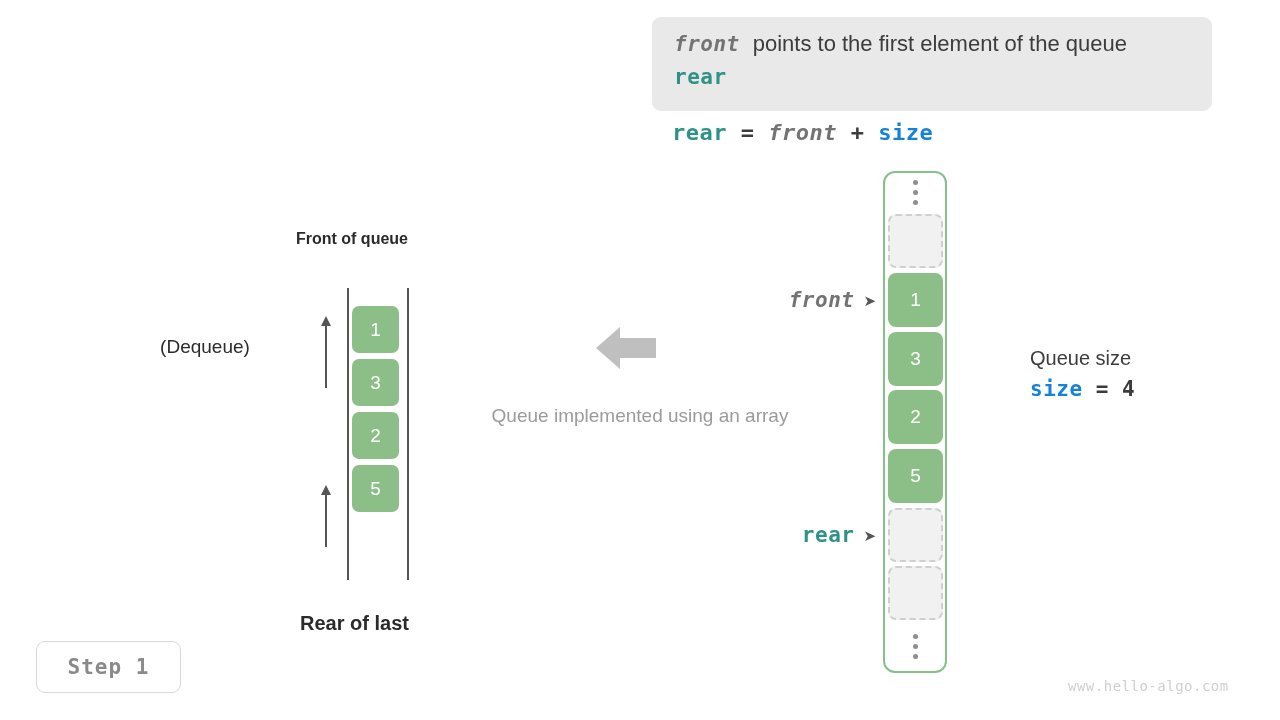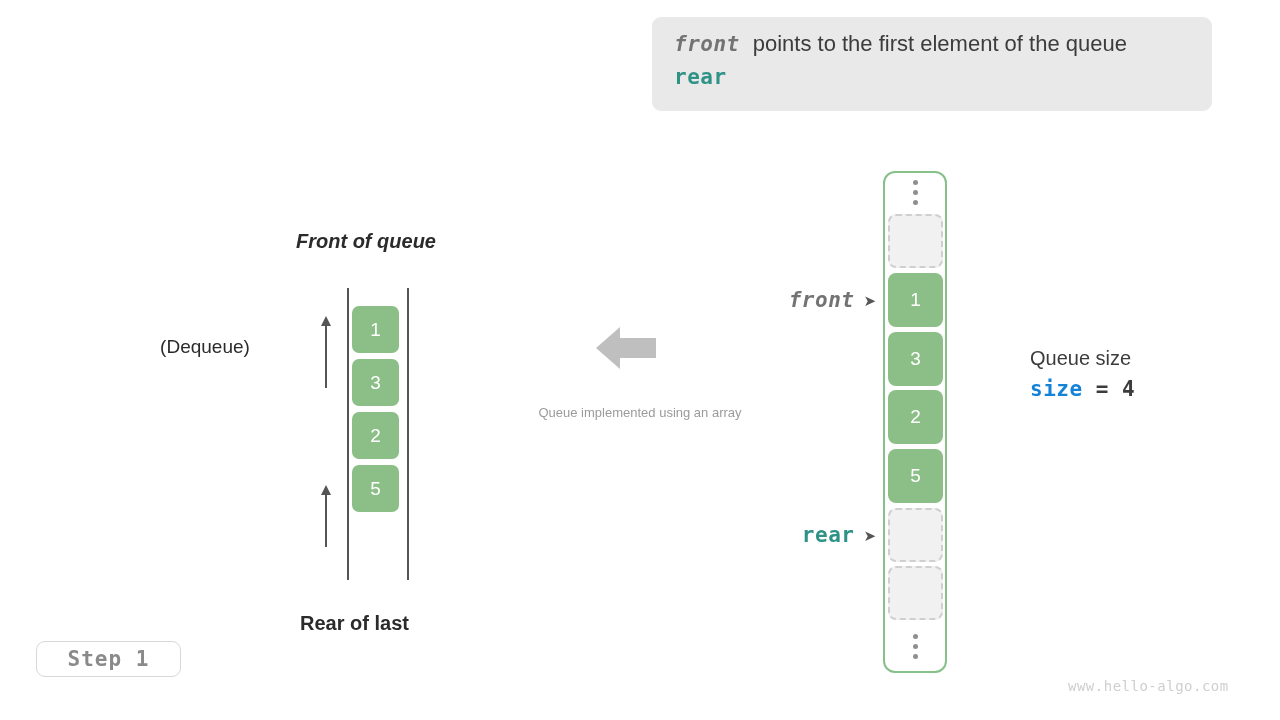--- a/index.html
+++ b/index.html
@@ -64,25 +64,24 @@
     letter-spacing: 0.5px;
     white-space: nowrap;
   }
   .formula .op { color: #3c3c3c; }
 
   
   .hdr-front {
     position: absolute;
     left: 296px;
     top: 230px;
-    font-size: 20px;
+    font-size: 16px;
     font-weight: bold;
     color: #2b2b2b;
     white-space: nowrap;
-    font-style: italic;
   }
   .hdr-rear {
     position: absolute;
     left: 300px;
     top: 612px;
     font-size: 20px;
     font-weight: bold;
     color: #2b2b2b;
     white-space: nowrap;
   }
@@ -159,21 +158,21 @@
     position: absolute;
     left: 596px;
     top: 325px;
   }
   .caption {
     position: absolute;
     left: 454px;
     top: 405px;
     width: 372px;
     text-align: center;
-    font-size: 13px;
+    font-size: 19px;
     color: #9b9b9b;
     white-space: nowrap;
   }
 
   
   .arr-container {
     position: absolute;
     left: 883px;
     top: 171px;
     width: 64px;
@@ -264,21 +263,21 @@
     letter-spacing: 0.5px;
   }
   .size-block .expr .op { color: #3c3c3c; }
 
   
   .step-badge {
     position: absolute;
     left: 36px;
     top: 641px;
     width: 145px;
-    height: 36px;
+    height: 52px;
     border: 1.5px solid #d8d8d8;
     border-radius: 9px;
     box-sizing: border-box;
     display: flex;
     align-items: center;
     justify-content: center;
     font-family: "DejaVu Sans Mono", monospace;
     font-weight: bold;
     font-size: 21px;
     letter-spacing: 1px;
@@ -305,20 +304,27 @@
   <div class="legend-box">
     <div class="legend-line">
       <span class="kw kw-front">front</span>
       <span class="txt">points to the first element of the queue</span>
     </div>
     <div class="legend-line">
       <span class="kw kw-rear">rear</span>
     </div>
   </div>
 
+  <div class="formula">
+    <span class="kw-rear">rear</span>
+    <span class="op">=</span>
+    <span class="kw-front">front</span>
+    <span class="op">+</span>
+    <span class="kw-size">size</span>
+  </div>
 
   <div class="hdr-front">Front of queue</div>
   <div class="hdr-rear">Rear of last</div>
 
   <div class="rail rail-left"></div>
   <div class="rail rail-right"></div>
 
   <div class="lcell" style="top:306px">1</div>
   <div class="lcell" style="top:359px">3</div>
   <div class="lcell" style="top:412px">2</div>

